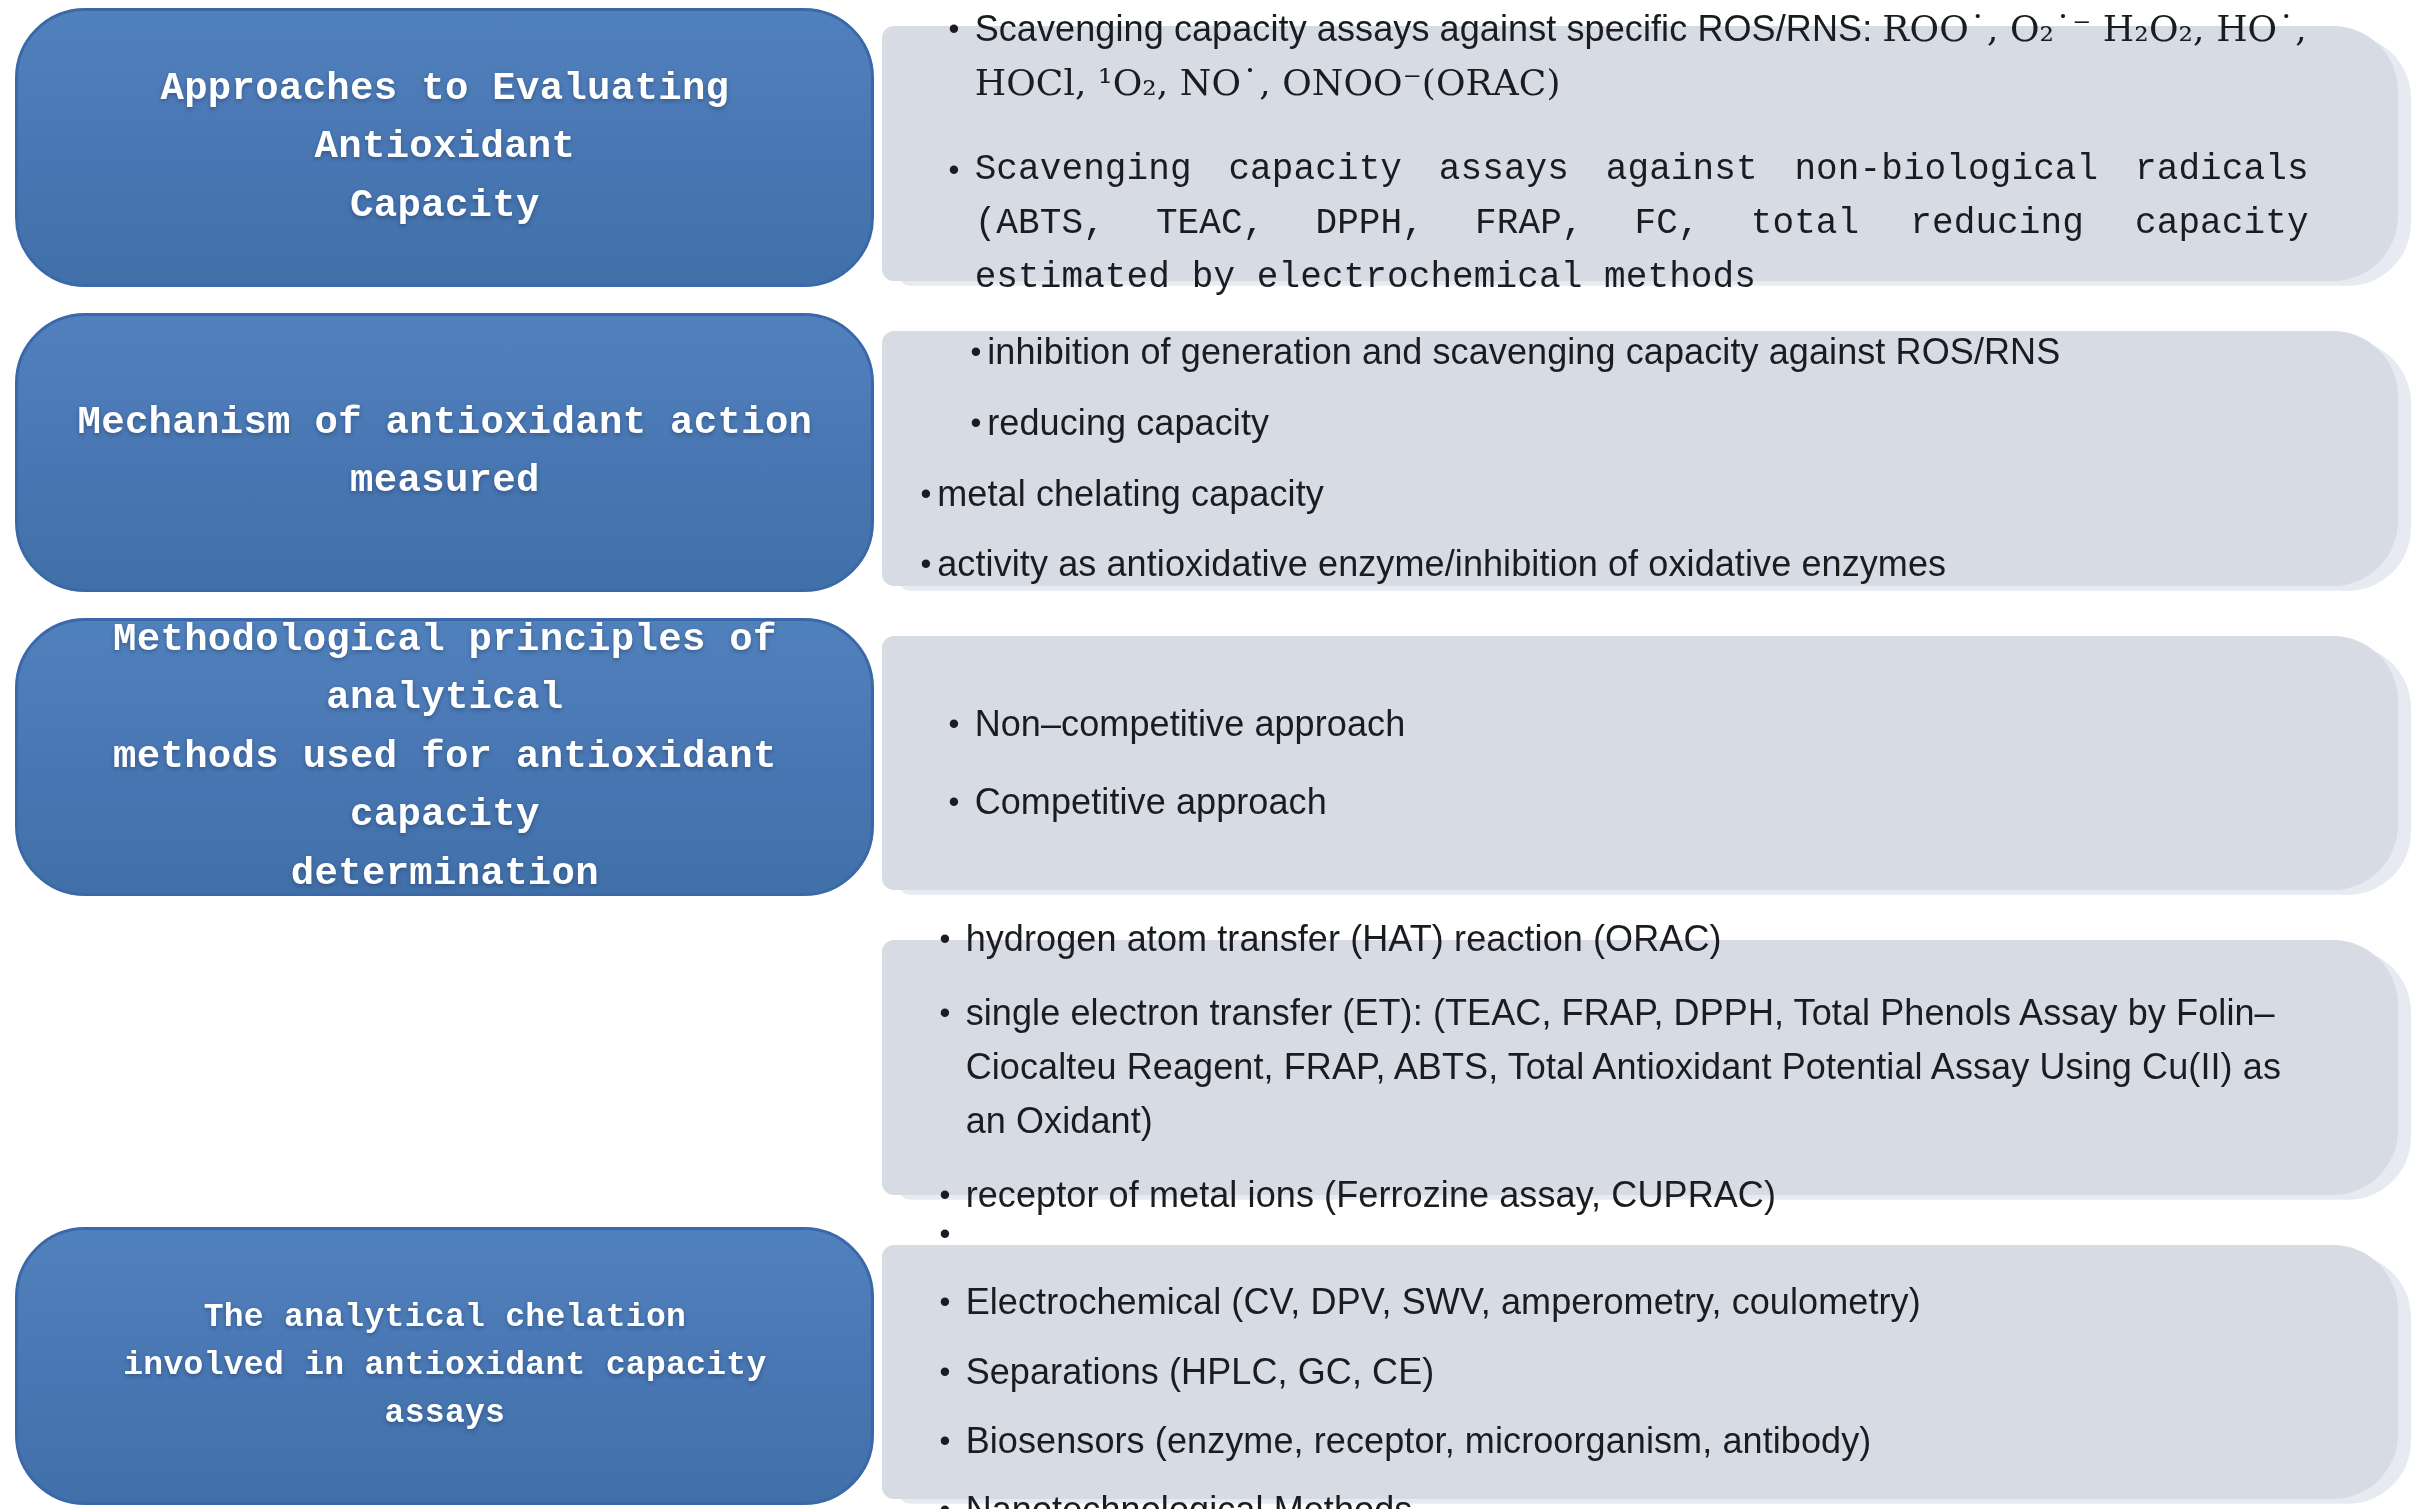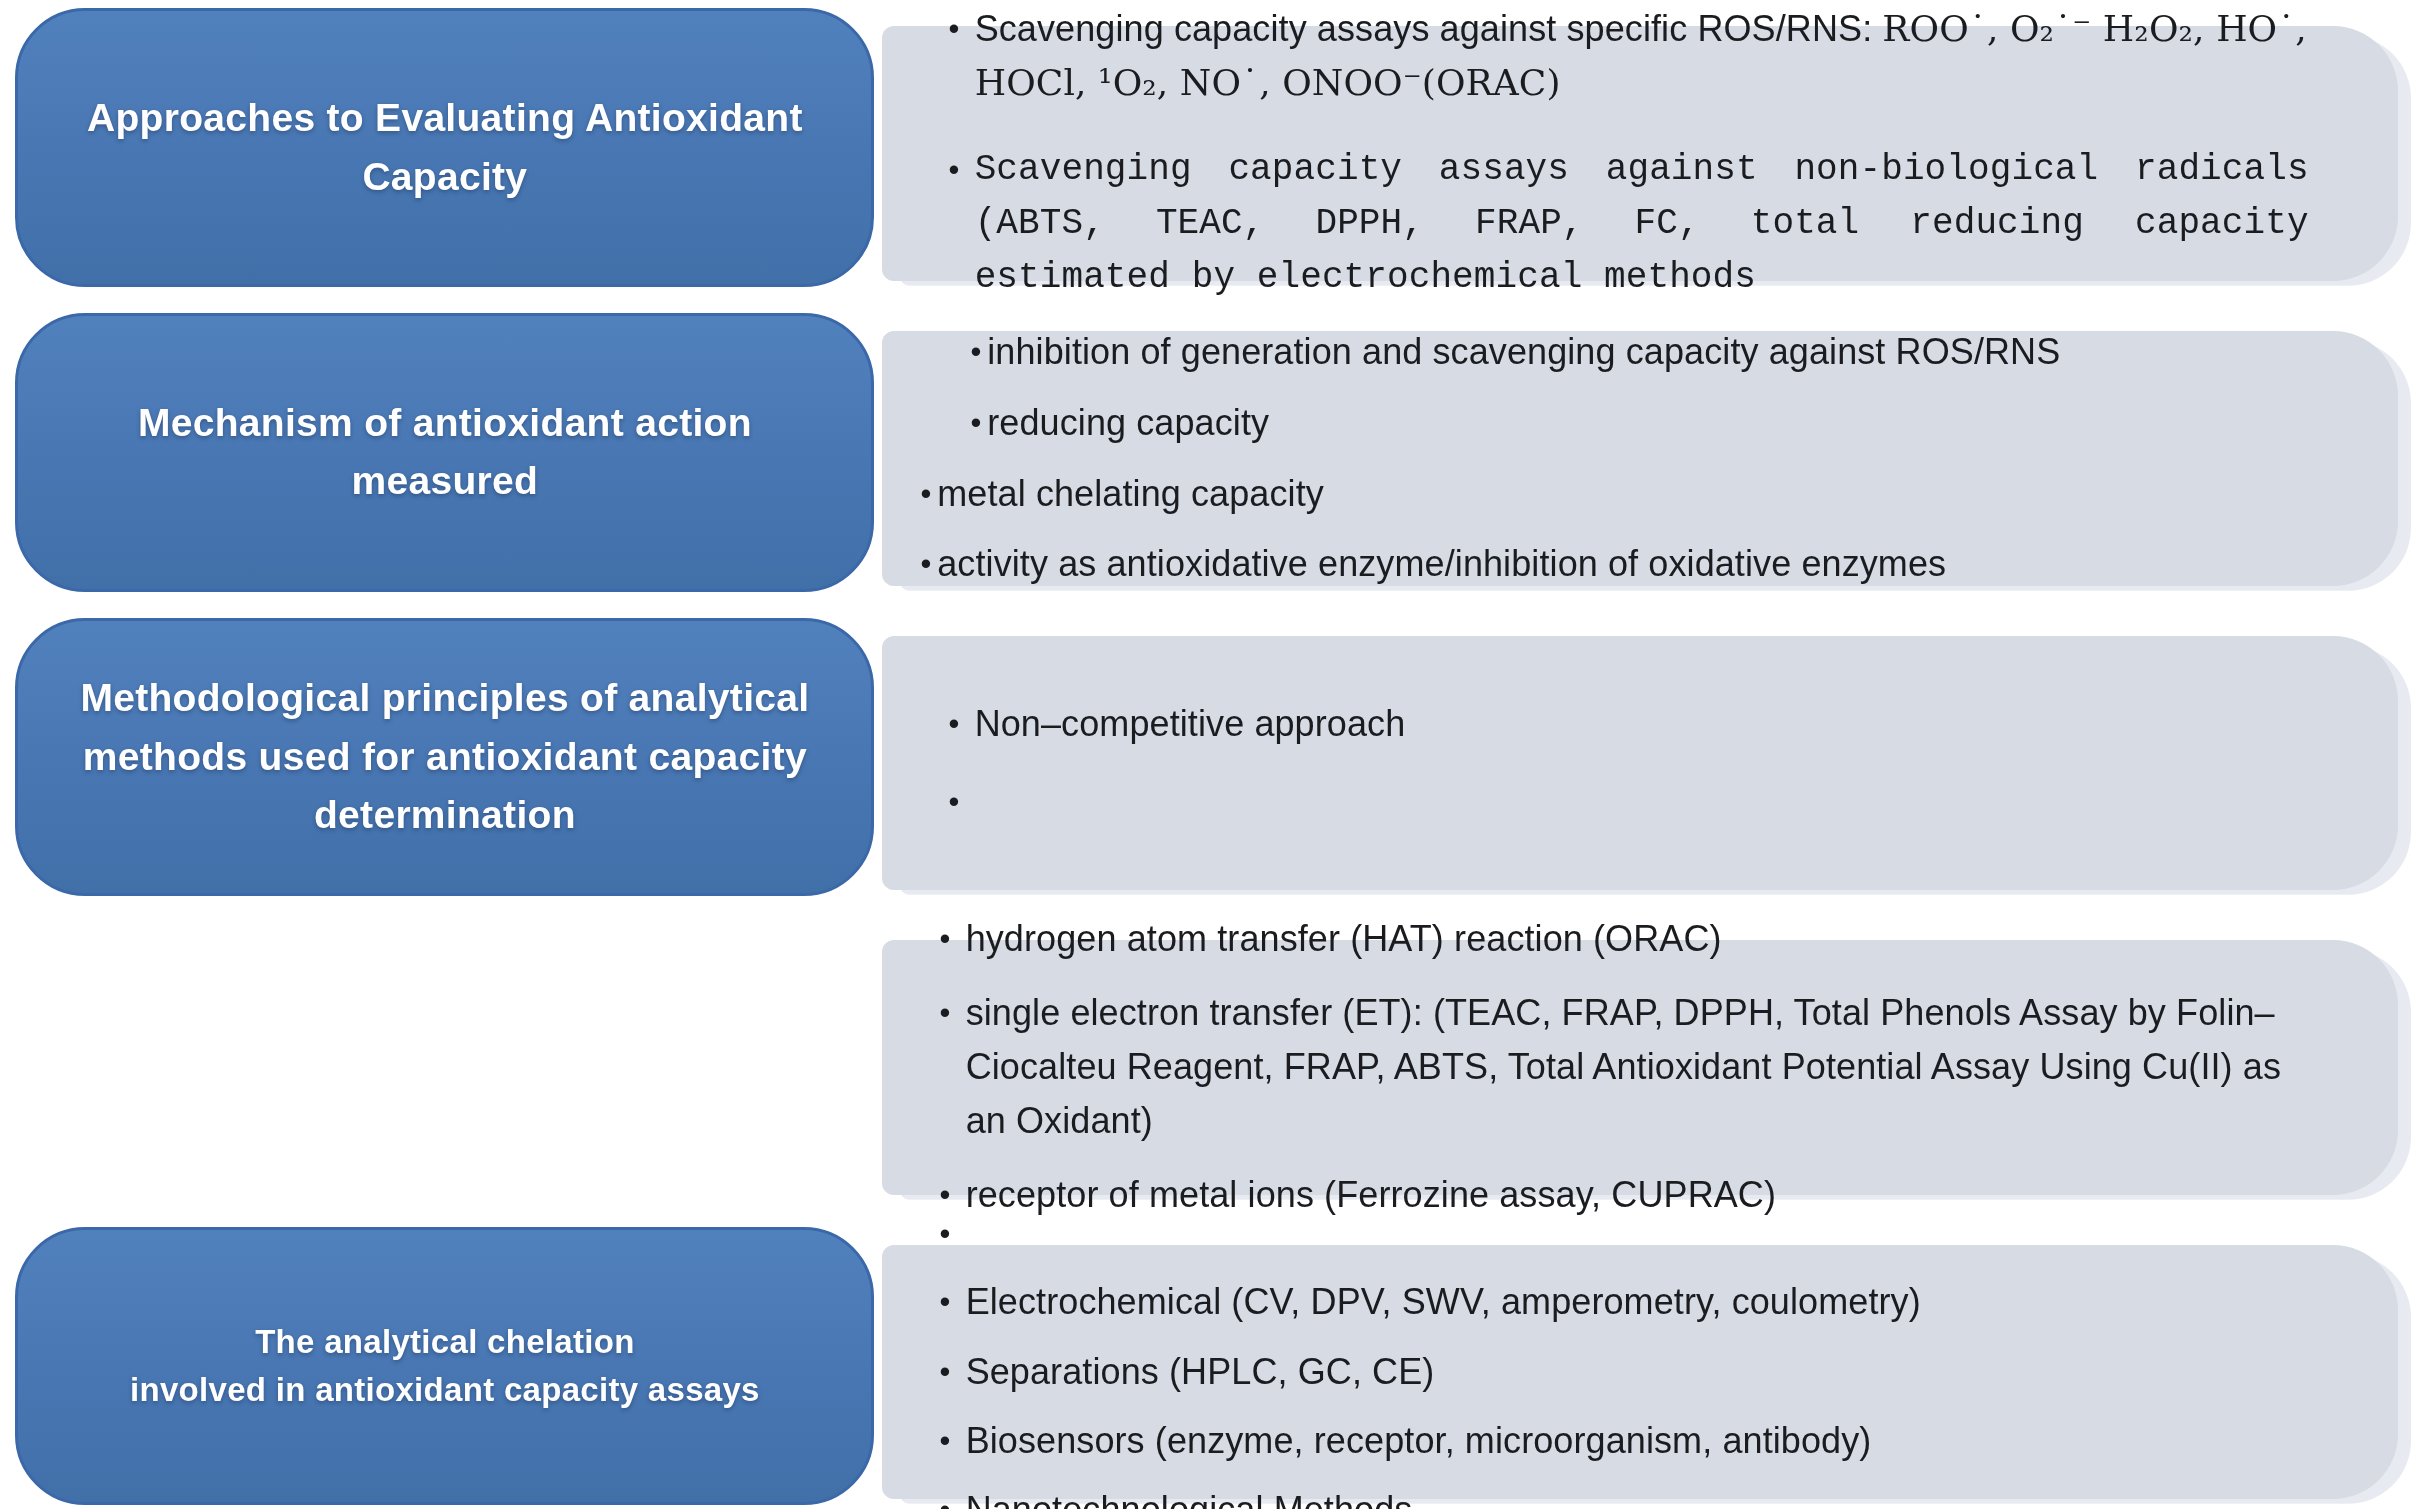--- a/index.html
+++ b/index.html
@@ -37,20 +37,21 @@
     padding:21.4px 89px 21.4px 66px;
   }
   
   .bluebox{
     position:absolute;left:0;top:0;bottom:0;width:859px;
     background:linear-gradient(180deg,#5181bd 0%,#4876b2 55%,#4170a9 100%);
     border:3.6px solid var(--category-border);
     border-radius:70px;
     display:flex;align-items:center;justify-content:center;
     padding:14.2px 38px;
+    font-family:Liberation Mono, monospace;
   }
   .title{
     font-size:39px;font-weight:700;line-height:1.5;
     color:var(--title-color);text-align:center;white-space:pre-line;
     text-shadow:0 1.8px 4.7px rgba(26,48,84,.45);
     letter-spacing:0.3px;
   }
   .r5 .title{font-size:33px;line-height:1.45;}
   
   .bullet{display:flex;align-items:flex-start;gap:15.4px;}
@@ -119,20 +120,21 @@
     </section>
 
     <section class="row r3">
       <div class="panel">
         <div class="bullet">
           <span class="mk">•</span>
           <p class="bt">Non–competitive approach</p>
         </div>
         <div class="bullet">
           <span class="mk">•</span>
+          <p class="bt">Competitive approach</p>
         </div>
       </div>
       <div class="bluebox">
         <h2 class="title">Methodological principles of analytical
 methods used for antioxidant capacity
 determination</h2>
       </div>
     </section>
 
     <section class="row r4">

